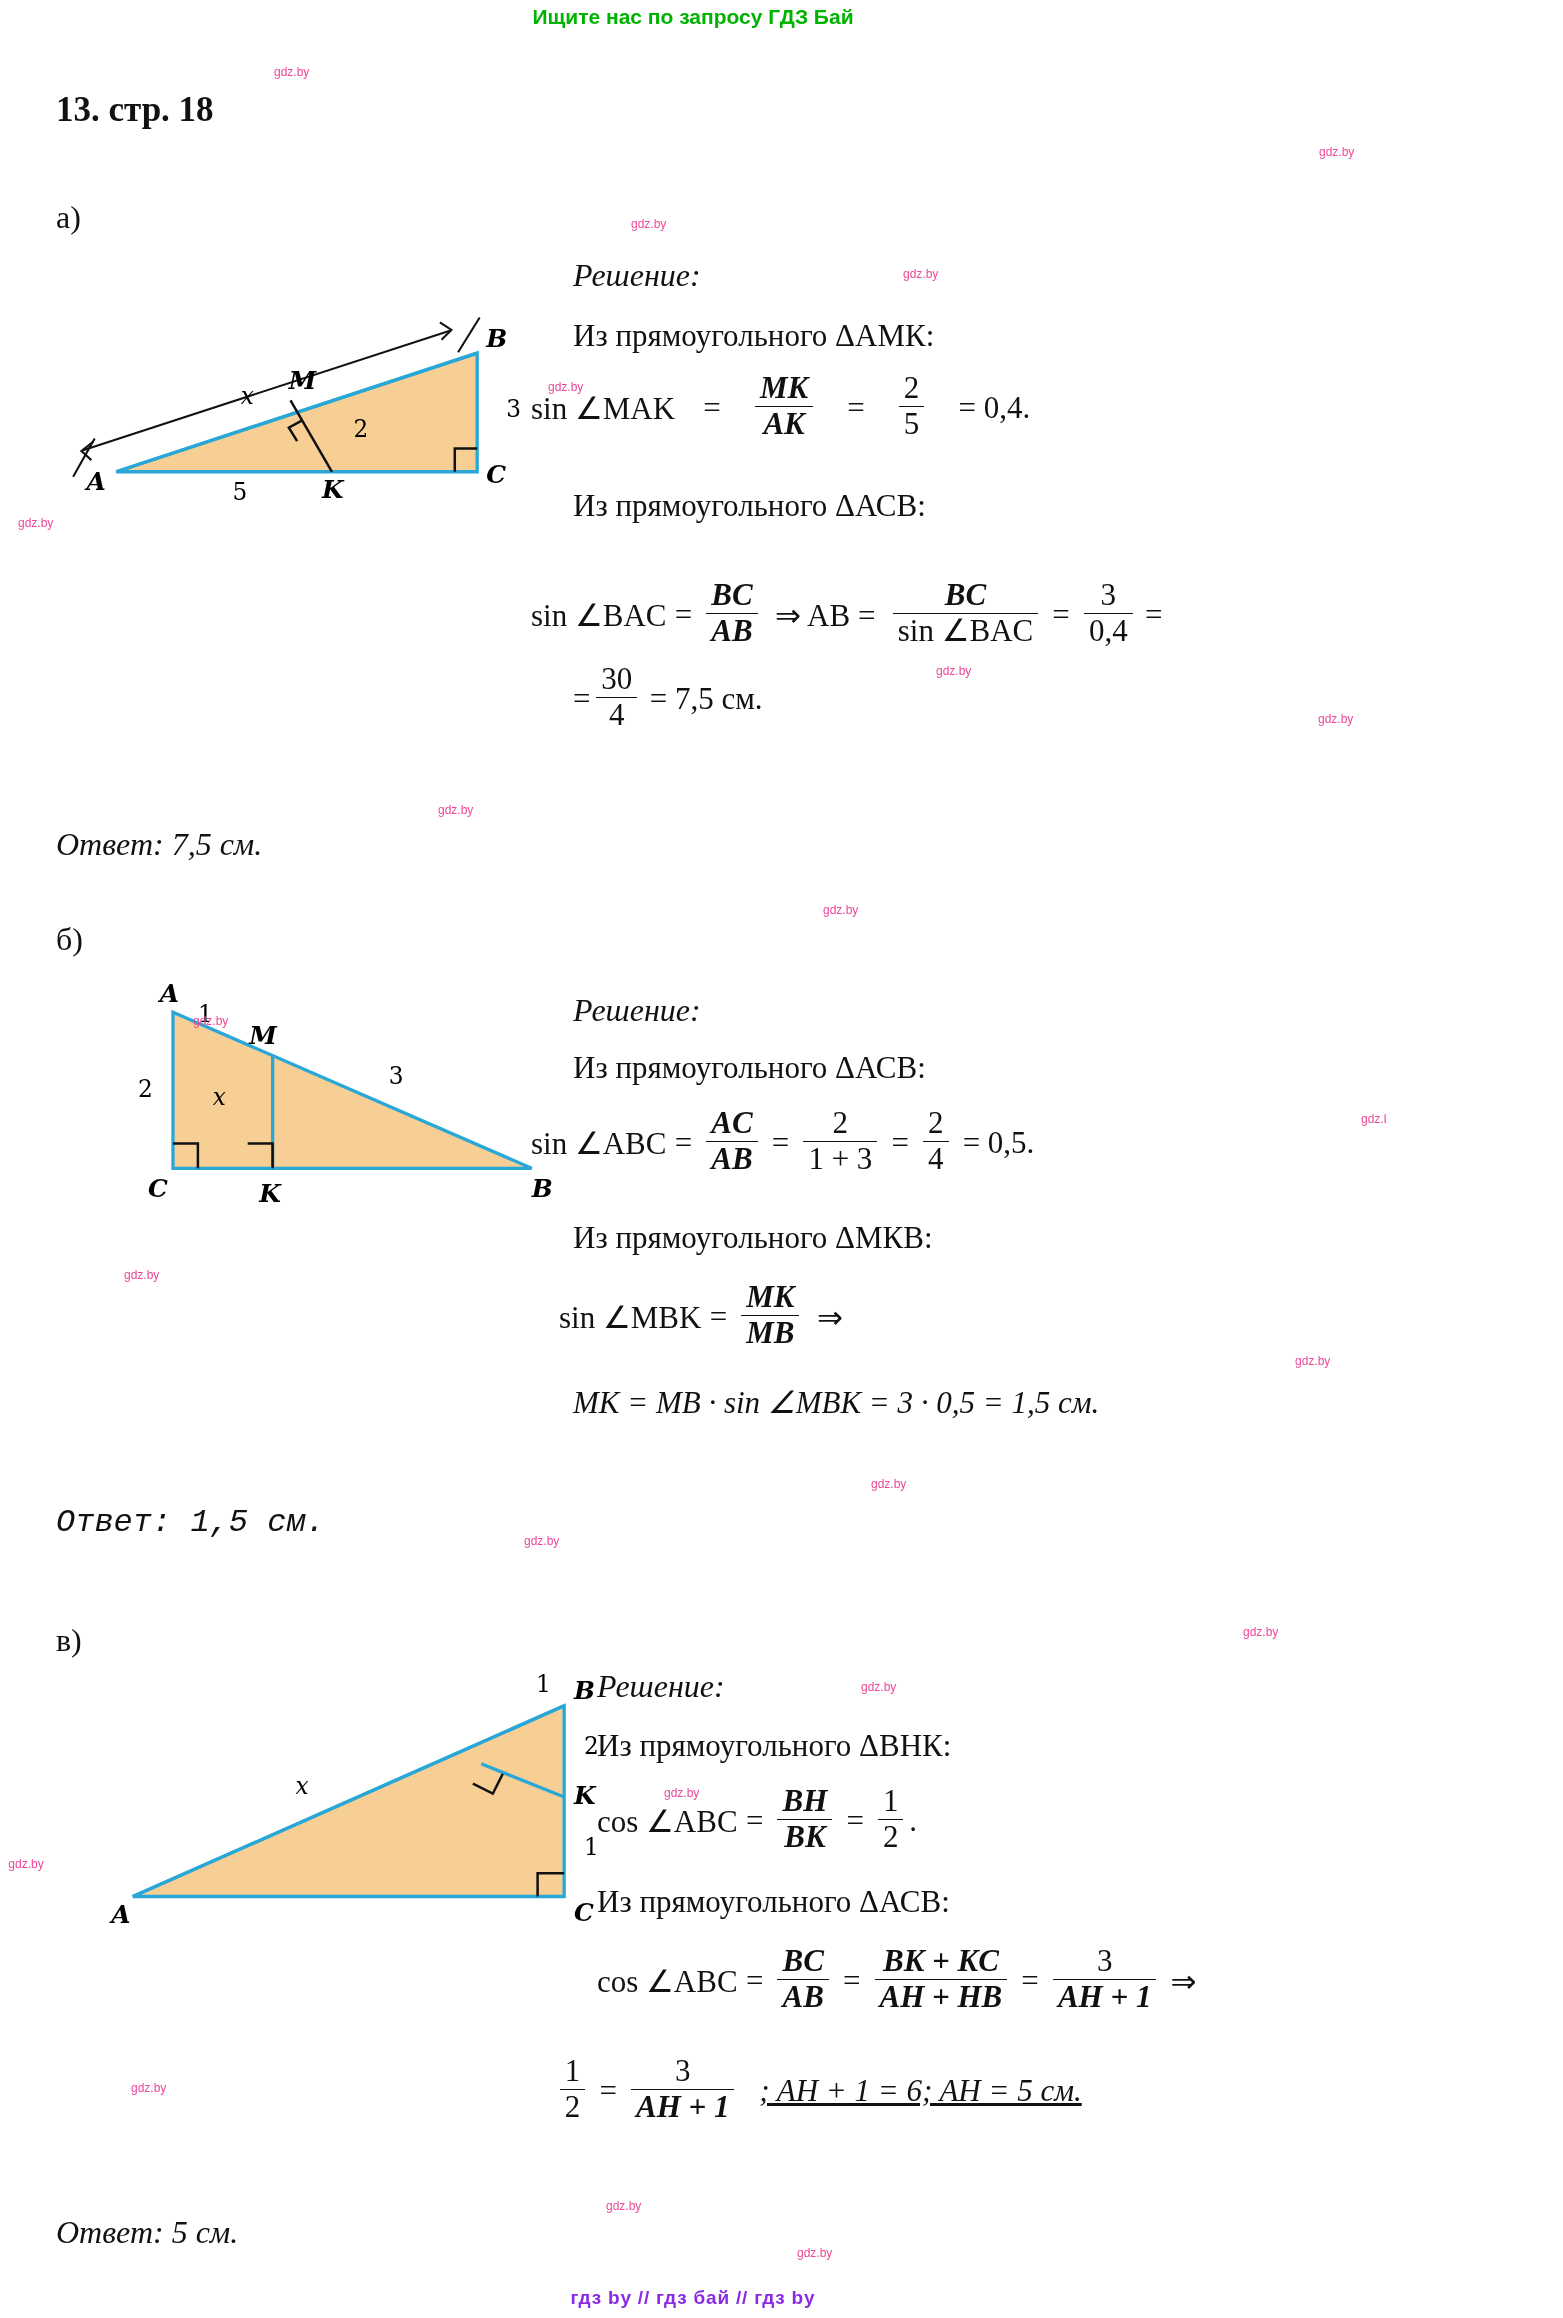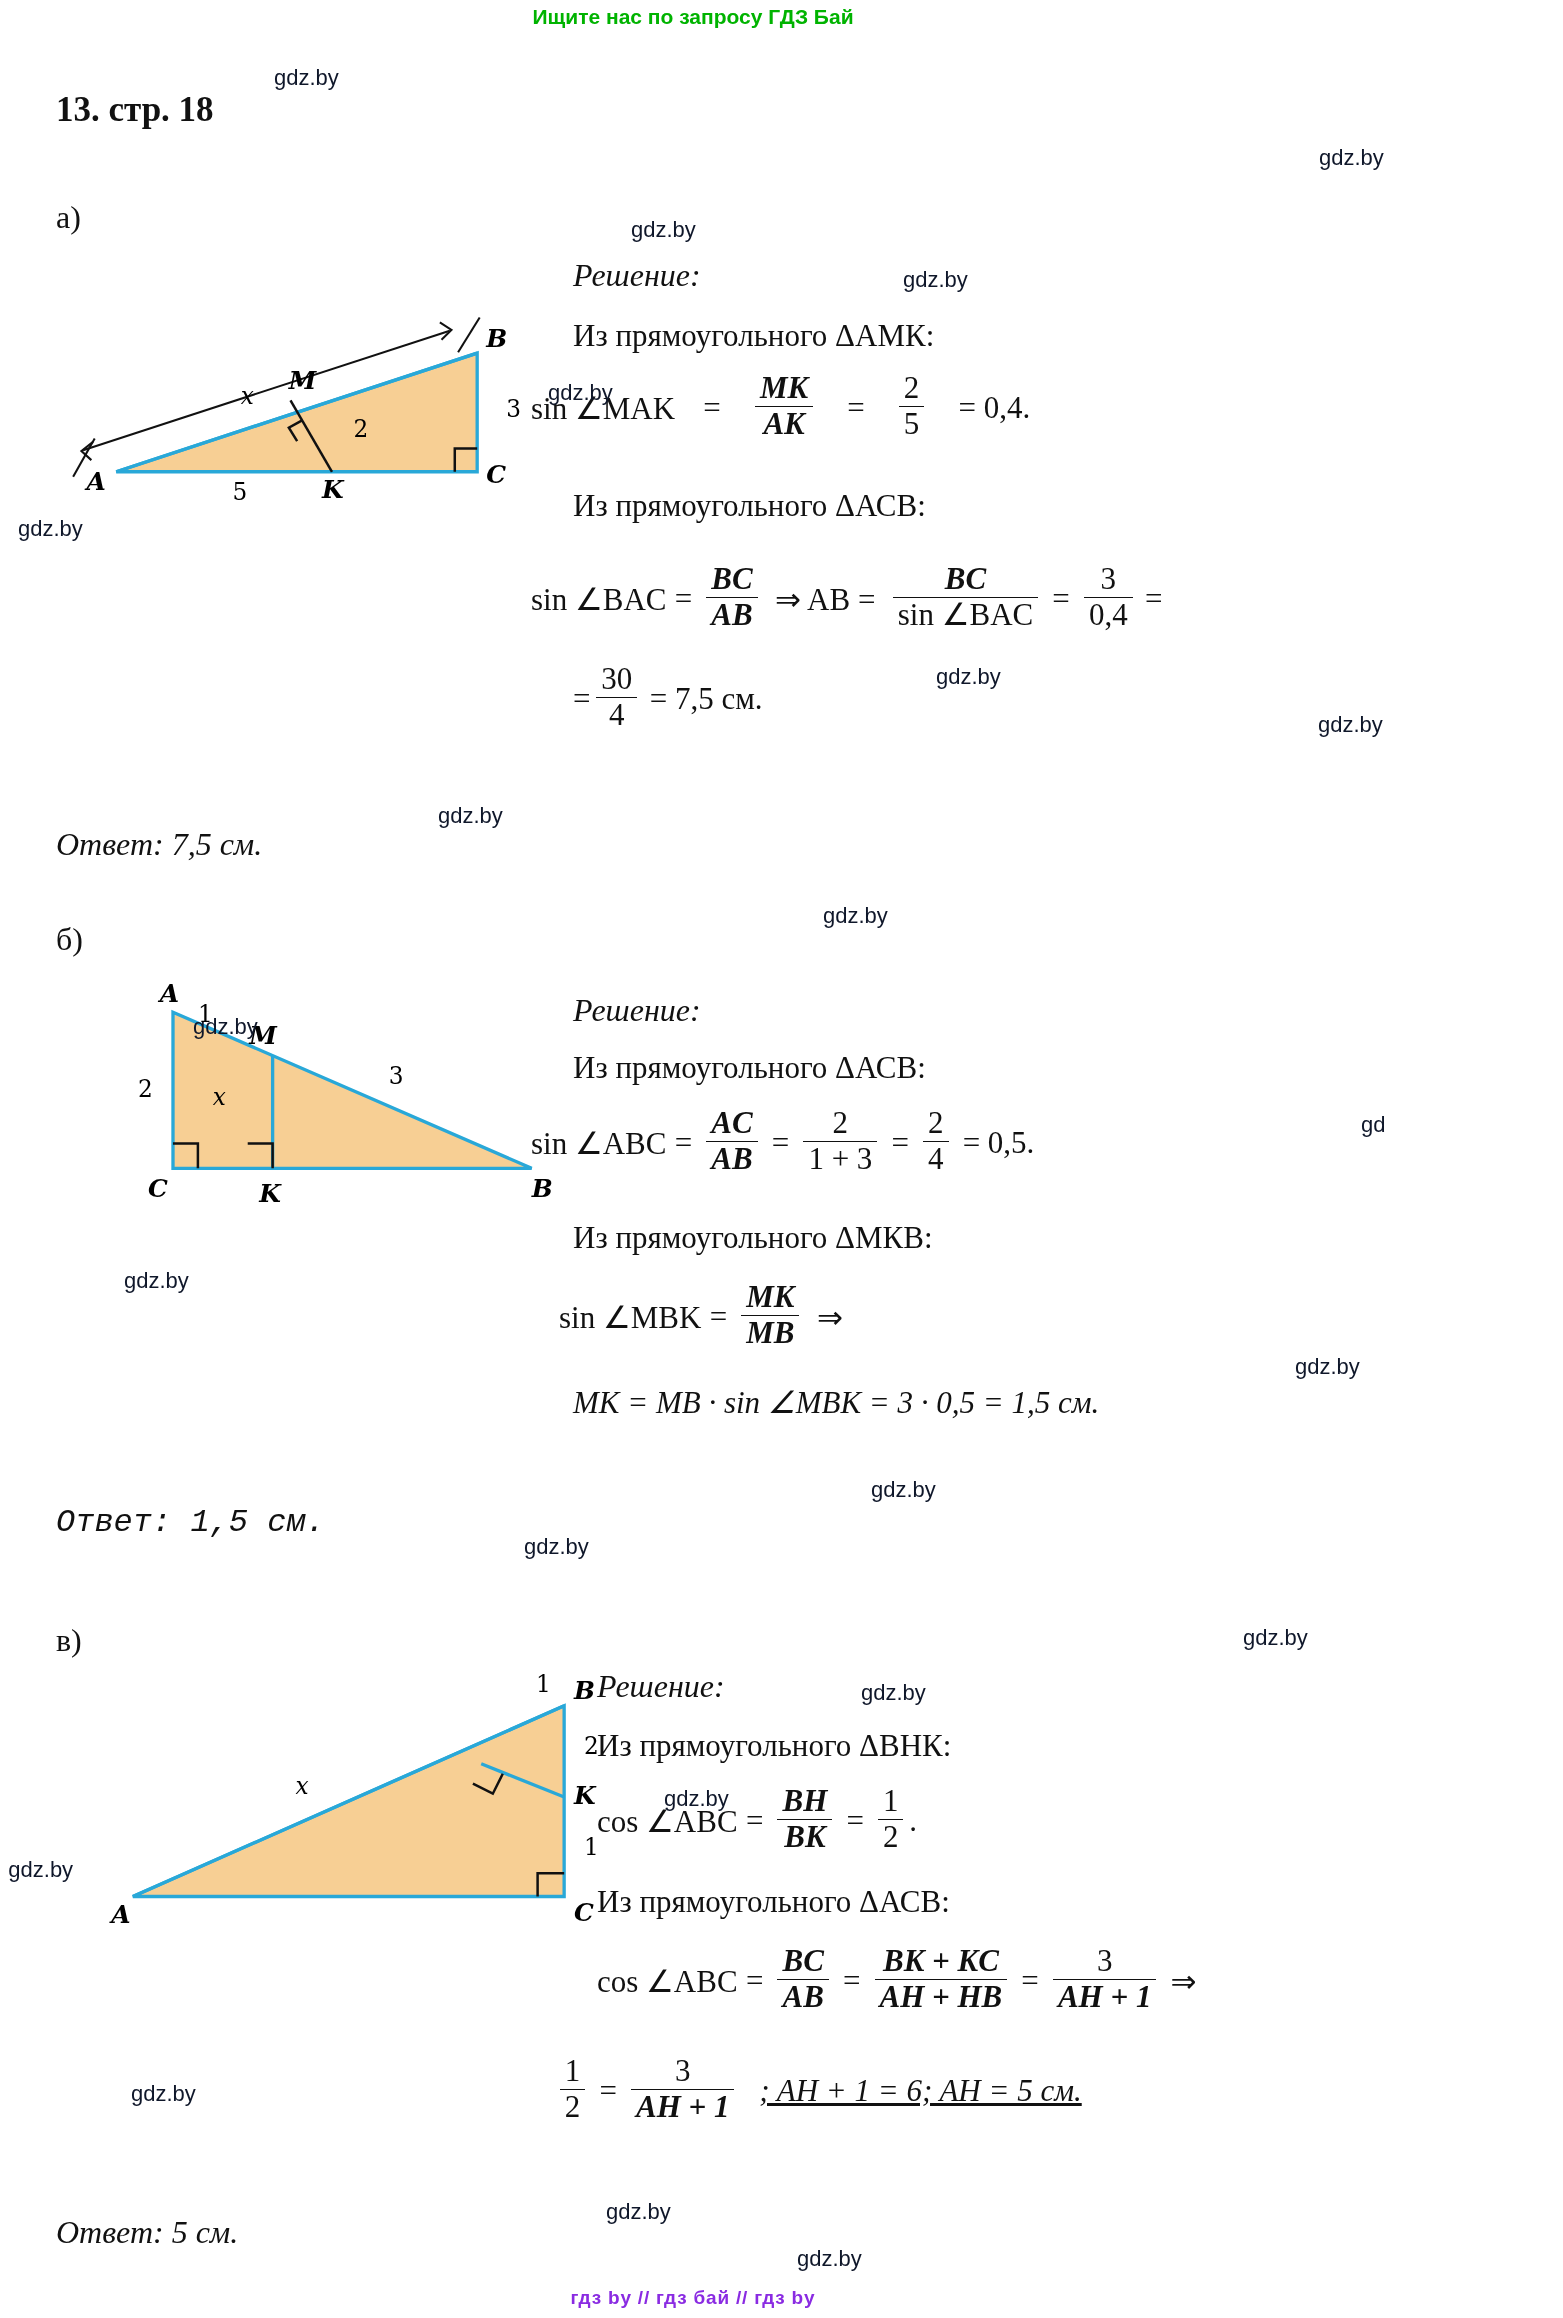--- a/index.html
+++ b/index.html
@@ -13,22 +13,22 @@
   .page{
     position:relative;
     width:1386px;
     height:2319px;
     overflow:hidden;
   }
   
   .wm{
     position:absolute;
     font-family:"Liberation Sans", sans-serif;
-    font-size:22px;
-    color:#0f172a;
+    font-size:12px;
+    color:#ec4899;
     white-space:nowrap;
     user-select:none;
   }
   .topbanner{
     position:absolute;
     left:0;right:0;top:5px;
     text-align:center;
     font-family:"Liberation Sans", sans-serif;
     font-weight:bold;
     font-size:21px;
@@ -145,21 +145,21 @@
     <span style="margin:0 8.3px;">=</span>
     <span class="frac">
       <span class="num">2</span>
       <span class="den">5</span>
     </span>
     <span style="margin-left:8.3px;">= 0,4.</span>
   </div>
 
   <div class="mtext" style="left:573px; top:488px;">Из прямоугольного ΔАСВ:</div>
 
-  <div class="row" style="left:531px; top:564px;justify-content:space-between;">
+  <div class="row" style="left:531px; top:580px;justify-content:space-between;">
     <span>sin ∠BAC</span>
     <span style="margin:0 8.3px;">=</span>
     <span class="frac bi">
       <span class="num">BC</span>
       <span class="den">AB</span>
     </span>
     <span style="margin:0 11.6px;">⇒  AB  =</span>
     <span class="frac">
       <span class="num bi">BC</span>
       <span class="den">sin ∠BAC</span>

